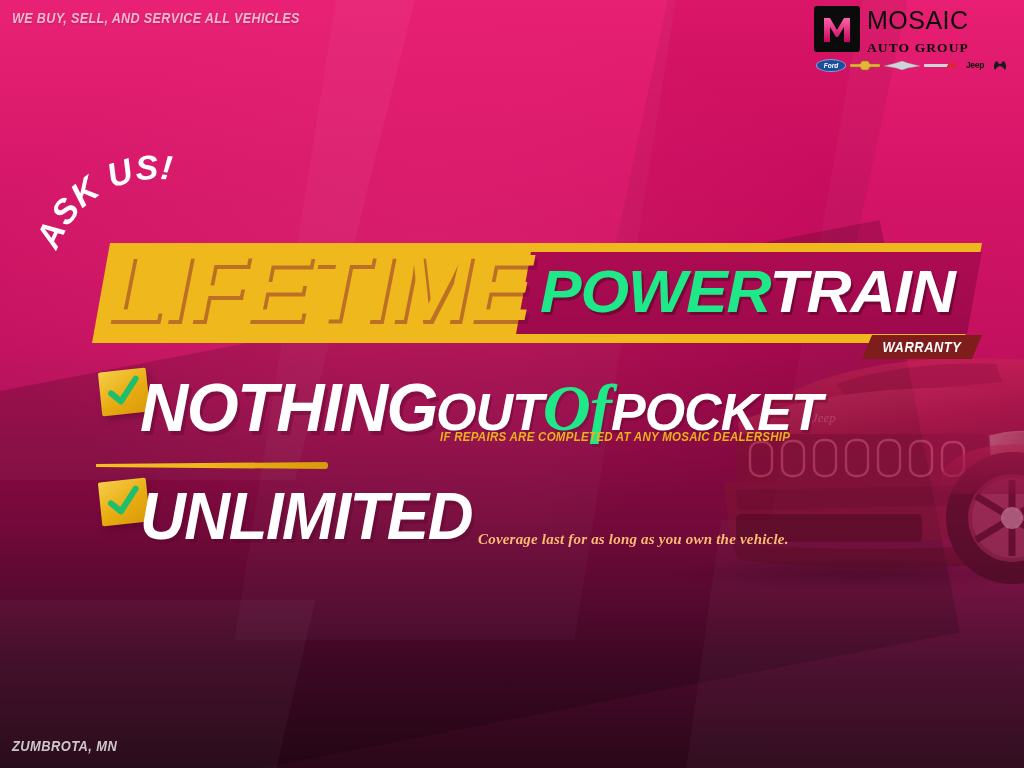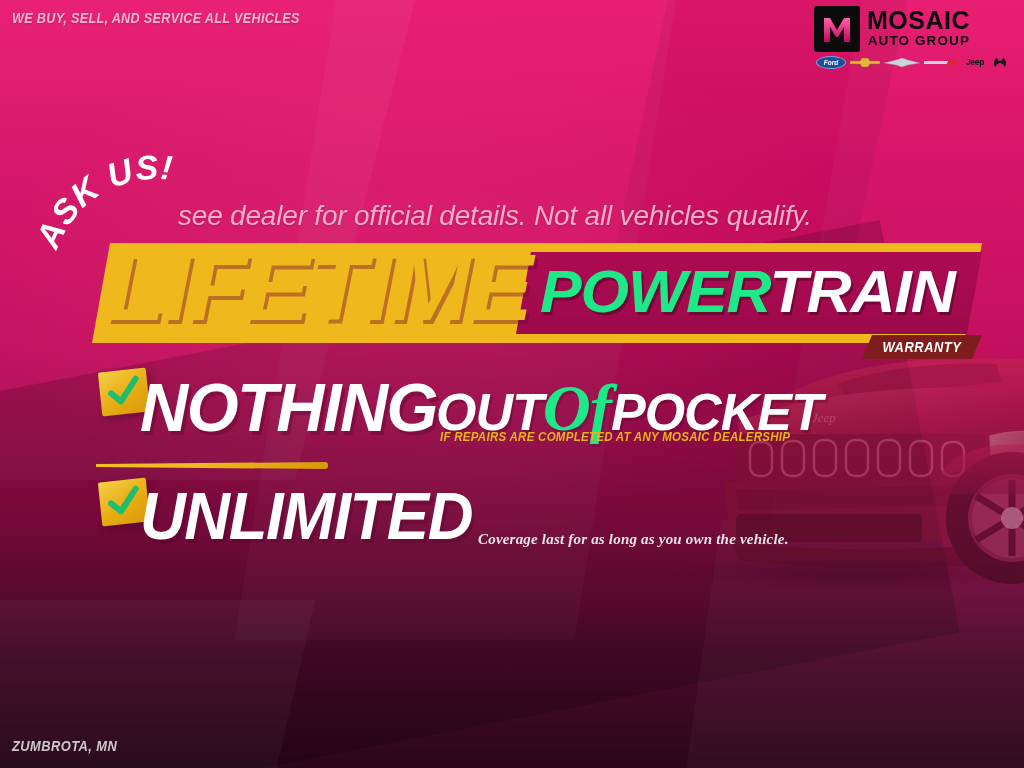--- a/index.html
+++ b/index.html
@@ -86,28 +86,28 @@
     width:196px;
   }
   .logo-top{display:flex;align-items:flex-start;gap:7px;}
   .logo-mark{
     width:46px;height:46px;background:#0b0b0b;border-radius:3px;
     position:relative;flex:none;
   }
   .logo-words{padding-top:2px;}
   .logo-name{
     font-family:"Liberation Sans", sans-serif;
-    font-weight:bold;font-size:25px;line-height:24px;
+    font-weight:normal;font-size:25px;line-height:24px;
     color:#0b0b0b;letter-spacing:.5px;
   }
   .logo-sub{
-    font-family:Liberation Sans, sans-serif;
+    font-family:Liberation Serif, serif;
     font-weight:bold;font-size:13.5px;line-height:15px;
     color:#0b0b0b;letter-spacing:1.1px;text-align:right;
-    margin-top:1px;
+    margin-top:8px;
   }
   .logo-brands{
     display:flex;align-items:center;justify-content:space-between;
     gap:4px;margin-top:4px;padding:0 2px;
   }
   .brand{
     font-family:"Liberation Sans", sans-serif;
     font-size:6px;font-weight:bold;line-height:9px;
     display:flex;align-items:center;justify-content:center;
     white-space:nowrap;
@@ -246,21 +246,21 @@
     font-size:12.5px;letter-spacing:.3px;
     color:#e8b21f;white-space:nowrap;
     transform:scaleX(.92);transform-origin:left center;
   }
   .fp1{left:440px;top:430px;}
   .script{
     position:absolute;
     font-family:"Liberation Serif", serif;
     font-style:italic;font-weight:bold;
     font-size:15px;letter-spacing:.2px;
-    color:#e5e5e5;white-space:nowrap;
+    color:#fdba74;white-space:nowrap;
   }
   .sc1{left:478px;top:531px;}
 
   .divider{
     position:absolute;left:96px;top:462px;width:232px;height:7px;
     background:linear-gradient(90deg,#f2c022 0%,#efb81c 45%,#d79a08 100%);
     clip-path:polygon(0 2px, 100% 0, 100% 7px, 0 5px);
     border-radius:3px;
   }
 
@@ -406,21 +406,20 @@
     <svg width="180" height="92" viewBox="0 0 180 92">
       <defs>
         <path id="arcPath" d="M8,86 A 104 104 0 0 1 140,16"></path>
       </defs>
       <text>
         <textPath href="#arcPath" startOffset="2%">ASK US!</textPath>
       </text>
     </svg>
   </div>
 
-  <div class="disclaimer">see dealer for official details. Not all vehicles qualify.</div>
 
   <div class="band">
     <div class="band-yellow"></div>
     <div class="band-inner"></div>
     <div class="lifetime">LIFETIME</div>
     <div class="ptwrap">
       <span class="pt-power">POWER</span><span class="pt-train">TRAIN</span>
     </div>
     <div class="warranty-tab">
       <span>WARRANTY</span>

